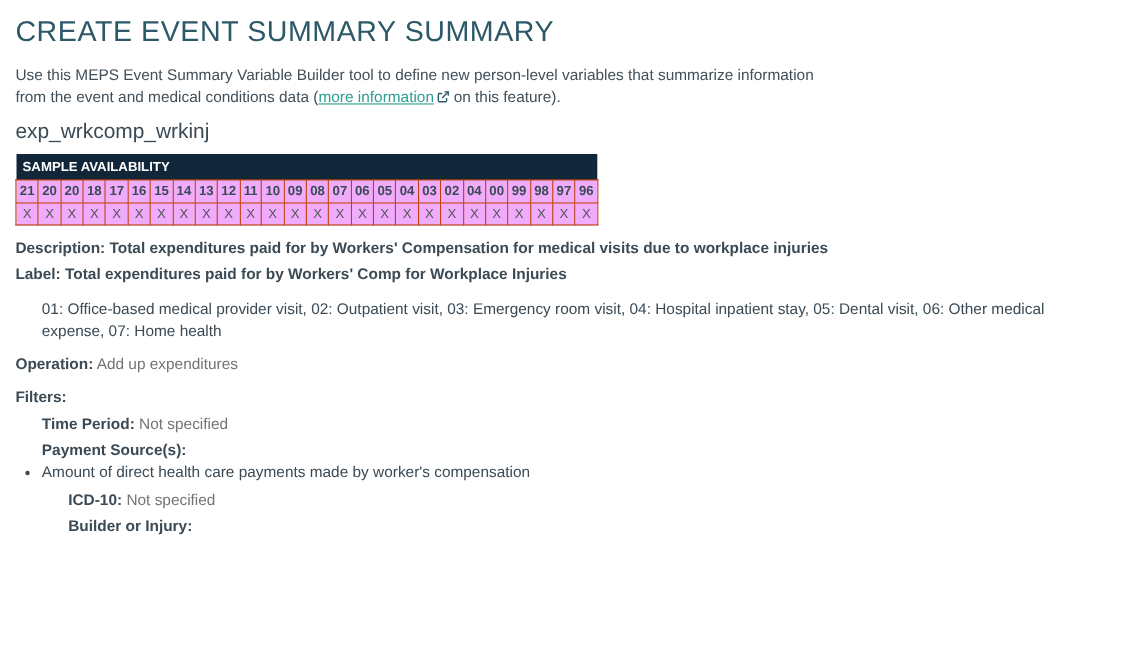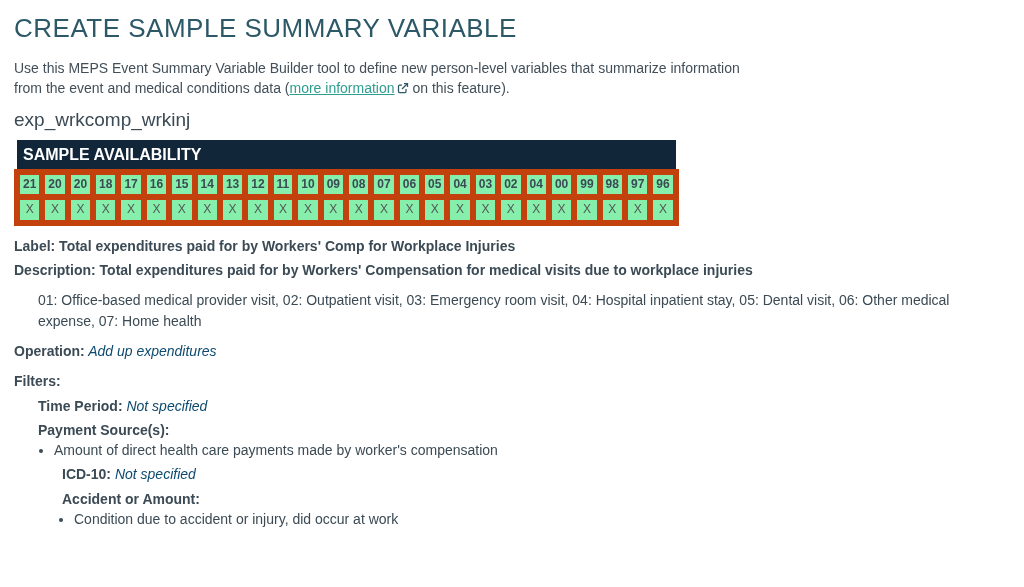--- a/index.html
+++ b/index.html
@@ -48,29 +48,29 @@
     table.sample {
       border-collapse: collapse;
       font-size: 12px;
     }
     table.sample th.header {
       background: #12263a;
       color: #fff;
       text-align: left;
       padding: 3px 6px;
       font-weight: 700;
-      font-size: 16px;
+      font-size: 12px;
     }
     table.sample td, table.sample th.year {
-      border: 6px solid #c2410c;
+      border: 1px solid #c2410c;
       padding: 1px 3px;
       text-align: center;
       font-weight: 600;
       color: #3b4a54;
-      background: #86efac;
+      background: #f0abfc;
       min-width: 17px;
       font-size: 12px;
     }
     table.sample td.mark {
       font-weight: 400;
       color: #555;
     }
     .section {
       margin-top: 10px;
     }
@@ -78,38 +78,37 @@
       font-weight: 700;
     }
     .indent {
       margin-left: 24px;
     }
     .indent2 {
       margin-left: 48px;
     }
     ul.plain {
       list-style: disc;
-      margin-left: 40px;
+      margin-left: 24px;
     }
     .accident-list {
       list-style: disc;
       margin-left: 60px;
     }
     .muted {
-      color: #0c4a6e;
-      font-style: italic;
+      color: #737373;
     }
     .row {
       margin-top: 4px;
     }
   </style>
 </head>
 <body>
 
-<h1>CREATE SAMPLE SUMMARY VARIABLE</h1>
+<h1>CREATE EVENT SUMMARY SUMMARY</h1>
 
 <p class="intro">
   <span>Use this MEPS Event Summary Variable Builder tool to define new person-level variables that summarize information from the event and medical conditions data (</span><a href="#"><span>more information</span><span class="ext-icon"><svg viewBox="0 0 24 24" fill="none" stroke="#2c5867" stroke-width="2.5">
           <path d="M14 3h7v7"></path>
           <path d="M10 14L21 3"></path>
           <path d="M18 14v5a2 2 0 0 1-2 2H5a2 2 0 0 1-2-2V8a2 2 0 0 1 2-2h5"></path>
         </svg></span></a><span> on this feature).</span>
 </p>
 
 <div class="var-name">exp_wrkcomp_wrkinj</div>
@@ -174,37 +173,34 @@
         <td class="mark">X</td>
         <td class="mark">X</td>
         <td class="mark">X</td>
         <td class="mark">X</td>
         <td class="mark">X</td>
       </tr>
   </tbody>
 </table>
 
 <div class="section">
+  <div class="row"><strong>Description:</strong><strong> Total expenditures paid for by Workers' Compensation for medical visits due to workplace injuries</strong></div>
   <div class="row"><strong>Label:</strong><strong> Total expenditures paid for by Workers' Comp for Workplace Injuries</strong></div>
-  <div class="row"><strong>Description:</strong><strong> Total expenditures paid for by Workers' Compensation for medical visits due to workplace injuries</strong></div>
 </div>
 
 <div class="section">
   <div class="indent">01: Office-based medical provider visit, 02: Outpatient visit, 03: Emergency room visit, 04: Hospital inpatient stay, 05: Dental visit, 06: Other medical expense, 07: Home health</div>
 </div>
 
 <div class="section">
   <div class="row"><strong>Operation:</strong><span class="muted"> Add up expenditures</span></div>
 </div>
 
 <div class="section">
   <div class="row"><strong>Filters:</strong></div>
   <div class="indent row"><strong>Time Period:</strong><span class="muted"> Not specified</span></div>
   <div class="indent row"><strong>Payment Source(s):</strong></div>
   <ul class="plain">
     <li>Amount of direct health care payments made by worker's compensation</li>
   </ul>
   <div class="indent2 row"><strong>ICD-10:</strong><span class="muted"> Not specified</span></div>
-  <div class="indent2 row"><strong>Accident or Amount:</strong></div>
-  <ul class="accident-list">
-    <li>Condition due to accident or injury, did occur at work</li>
-  </ul>
+  <div class="indent2 row"><strong>Builder or Injury:</strong></div>
 </div>
 
 </body></html>

